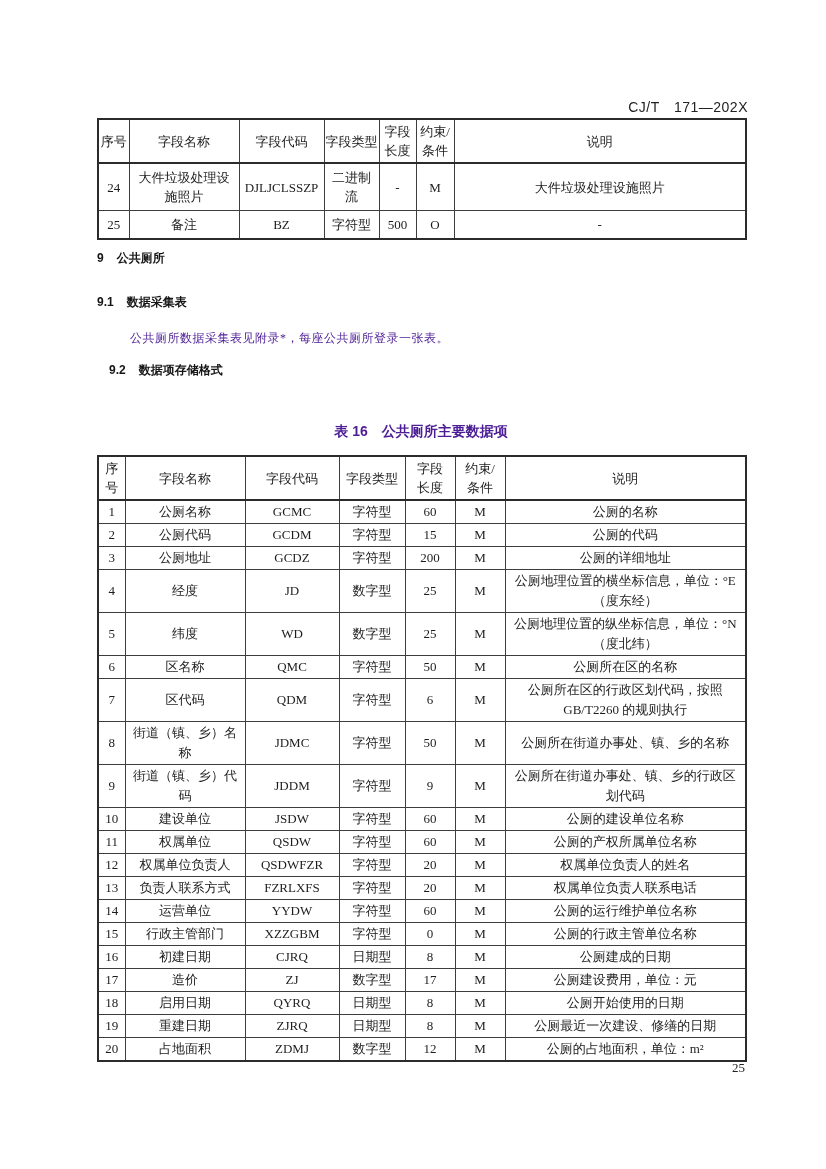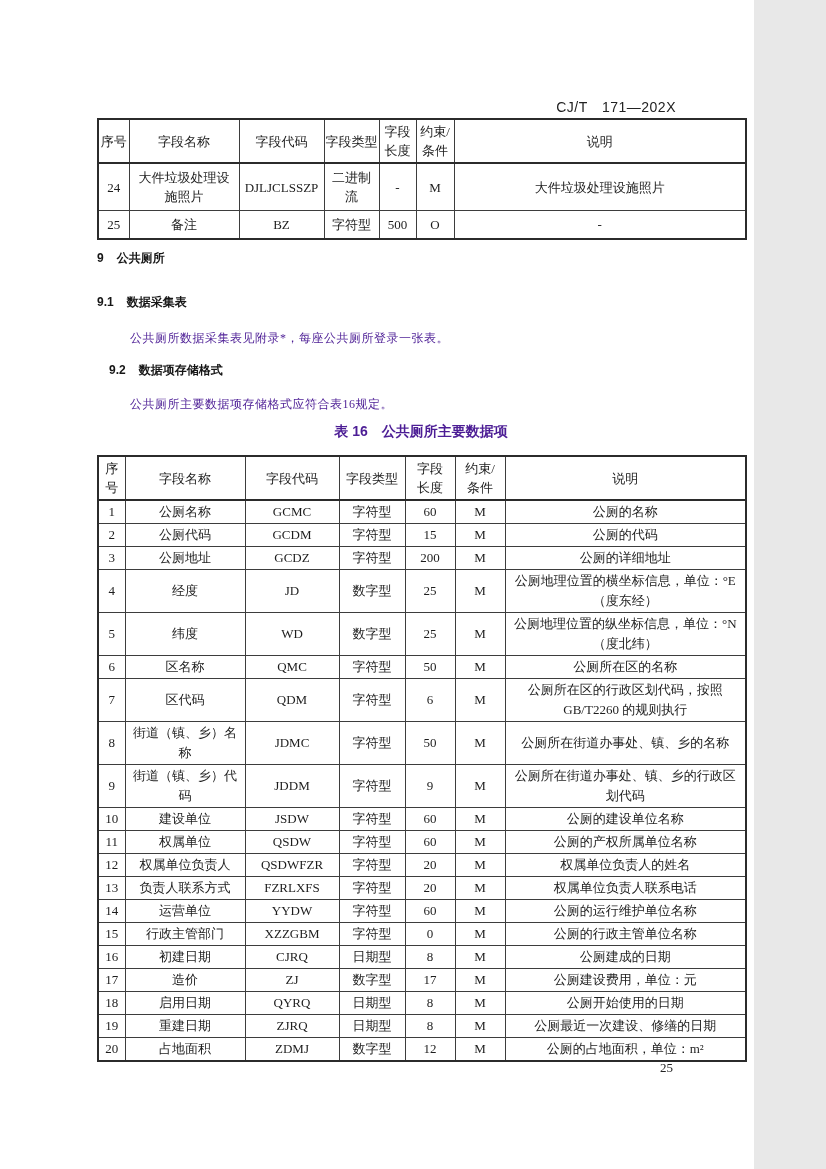--- a/index.html
+++ b/index.html
@@ -1,18 +1,18 @@
 <!DOCTYPE html>
 <html><head>
 <meta charset="utf-8">
 <style>
   html,body{margin:0;padding:0;background:#e8e8e8;}
   .page{
     position:relative;
-    width:754px;height:1169px;
+    width:826px;height:1169px;
     background:#ffffff;
     font-family:"Liberation Serif","DejaVu Serif",serif;
     color:#1b1b1b;
     overflow:hidden;
   }
   .hdr{
     position:absolute;top:99px;right:78px;
     font-family:"Liberation Sans","DejaVu Sans",sans-serif;
     font-size:14px;letter-spacing:.5px;color:#222;
   }
@@ -115,21 +115,20 @@
   <div class="heading" style="top:294px;">
     <span>9.1</span><span class="ht">数据采集表</span>
   </div>
 
   <div class="para" style="top:330px;">公共厕所数据采集表见附录*，每座公共厕所登录一张表。</div>
 
   <div class="heading" style="top:362px;margin-left:12px;">
     <span>9.2</span><span class="ht">数据项存储格式</span>
   </div>
 
-  <div class="para" style="top:396px;">公共厕所主要数据项存储格式应符合表16规定。</div>
 
   <div class="caption">
     <span>表 16</span><span class="ht">公共厕所主要数据项</span>
   </div>
 
   <table class="tbl tbl-main">
     <colgroup>
       <col style="width:27px">
         <col style="width:120px">
         <col style="width:94px">

